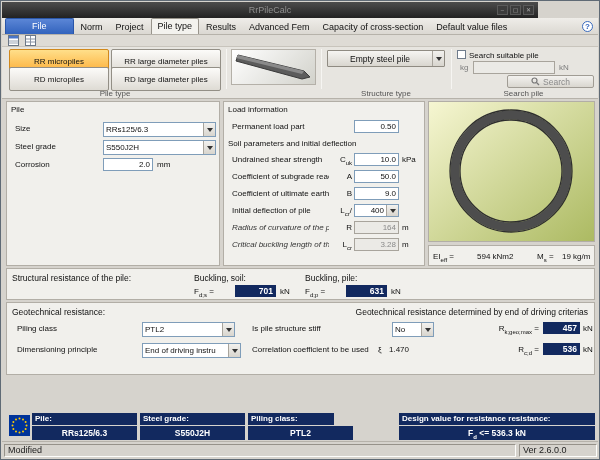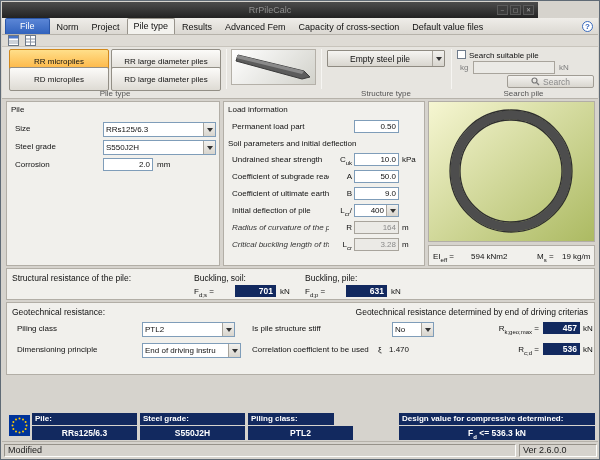--- a/index.html
+++ b/index.html
@@ -4,21 +4,21 @@
 <style>
 *{margin:0;padding:0;box-sizing:border-box}
 html,body{width:600px;height:460px}
 body{font-family:"Liberation Sans",sans-serif;background:#9aa0a6}
 #win{position:relative;width:600px;height:460px;border:1px solid #5f6a75;background:#d6d3cd;overflow:hidden;color:#111}
 .abs{position:absolute}
 .titlebar{background:linear-gradient(#4c4c4c,#222);text-align:center;line-height:16px;color:#8f8f8f;font-size:9px}
 .winbtn{position:absolute;top:3px;width:11px;height:10px;background:#3c3c3c;border:1px solid #5a5a5a;color:#aaa;font-size:6px;line-height:8px;text-align:center;cursor:default}
 .tabbar{background:linear-gradient(#efede9,#dbd8d2);border-bottom:1px solid #b6b2aa;display:flex;align-items:flex-end;padding-left:3px}
 .tab{height:14px;line-height:14px;padding:0 6px;font-size:9px;margin-right:1px;white-space:nowrap}
-.tab.filetab{background:linear-gradient(#5b86d6,#3263bd);color:#fff;border:1px solid #2a56a8;border-bottom:none;border-radius:2px 2px 0 0;height:16px;line-height:15px;padding:0 14px}
+.tab.filetab{background:linear-gradient(#5b86d6,#3263bd);color:#fff;border:1px solid #2a56a8;border-bottom:none;border-radius:2px 2px 0 0;height:16px;line-height:15px;padding:0 26px}
 .tab.active{background:#f3f2ee;border:1px solid #98948c;border-bottom:none;border-radius:2px 2px 0 0;height:16px;line-height:15px}
 .helpicon{position:absolute;right:5px;top:3px;width:11px;height:11px;border-radius:50%;border:1px solid #3a6bbd;color:#2e61bd;background:#fff;font-weight:bold;font-size:8px;line-height:10px;text-align:center}
 .toolstrip{background:#dedbd5;border-bottom:1px solid #c8c4bc;display:flex;align-items:center;padding-left:5px;gap:4px}
 .tico{width:13px;height:12px;display:flex;align-items:center;justify-content:center}
 .ribbon{background:#e7e5e0;border-bottom:1px solid #b6b2aa}
 .rbtn{position:absolute;height:24px;background:linear-gradient(#fcfbf9,#dedbd4);border:1px solid #938f86;border-radius:2px;font-size:8px;display:flex;align-items:center;justify-content:center;white-space:nowrap}
 .rbtn.active{background:linear-gradient(#ffdf8a,#fdb03c);border-color:#d0881c}
 .gcap{position:absolute;font-size:8px;color:#555;text-align:center;height:10px;line-height:10px}
 .gsep{position:absolute;top:2px;height:40px;width:1px;background:#c4c0b8;border-right:1px solid #f6f5f2}
 .pimg{position:absolute;background:linear-gradient(135deg,#ffffff,#d2d2cb);border:1px solid #b4b0a8}
@@ -218,21 +218,21 @@
         </linearGradient>
       </defs>
       <rect width="165" height="139" fill="url(#bgGrad)"></rect>
       <circle cx="82" cy="69" r="56" fill="none" stroke="#4d4d4d" stroke-width="9"></circle>
       <circle cx="82" cy="69" r="61" fill="none" stroke="#2e2e2e" stroke-width="1.3"></circle>
       <circle cx="82" cy="69" r="51" fill="none" stroke="#2e2e2e" stroke-width="1.3"></circle>
     </svg>
   </div>
   <div class="panel" style="left:427px;top:244px;width:167px;height:21px">
     <span class="lbl" style="left:4px;top:6px"><span>EI</span><sub>eff</sub> <span>=</span></span>
-    <span class="lbl" style="left:42px;top:6px">594 kNm2</span>
+    <span class="lbl" style="left:48px;top:6px">594 kNm2</span>
     <span class="lbl" style="left:108px;top:6px"><span>M</span><sub>s</sub> <span>=</span></span>
     <span class="lbl" style="left:133px;top:6px">19 kg/m</span>
   </div>
 
   <div class="panel" style="left:5px;top:267px;width:589px;height:32px">
     <span class="lbl b" style="left:5px;top:4px">Structural resistance of the pile:</span>
     <span class="lbl b" style="left:187px;top:4px">Buckling, soil:</span>
     <span class="lbl b" style="left:298px;top:4px">Buckling, pile:</span>
 
     <span class="lbl" style="left:187px;top:18px"><span>F</span><sub>d;s</sub> <span>=</span></span>
@@ -306,21 +306,21 @@
         <circle cx="7" cy="4.4" r="1"></circle>
     </g>
   </svg>
 
   <div class="shead" style="left:31px;top:412px;width:105px">Pile:</div>
   <div class="sval" style="left:31px;top:425px;width:105px">RRs125/6.3</div>
   <div class="shead" style="left:139px;top:412px;width:105px">Steel grade:</div>
   <div class="sval" style="left:139px;top:425px;width:105px">S550J2H</div>
   <div class="shead" style="left:247px;top:412px;width:86px">Piling class:</div>
   <div class="sval" style="left:247px;top:425px;width:105px">PTL2</div>
-  <div class="shead" style="left:398px;top:412px;width:196px">Design value for compressive determined:</div>
+  <div class="shead" style="left:398px;top:412px;width:196px">Design value for resistance resistance:</div>
   <div class="sval" style="left:398px;top:425px;width:196px"><span>F</span><sub>d</sub> <span>&lt;= 536.3 kN</span></div>
 
   <div class="statusbar">
     <div class="scell" style="left:2px;top:2px;width:512px">Modified</div>
     <div class="scell" style="left:517px;top:2px;width:78px">Ver 2.6.0.0</div>
   </div>
 
 </div>
 
 </body></html>

